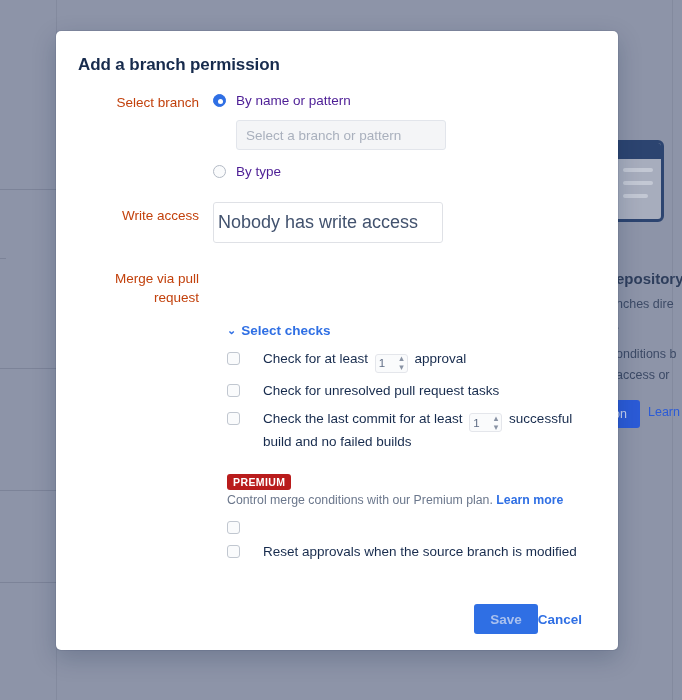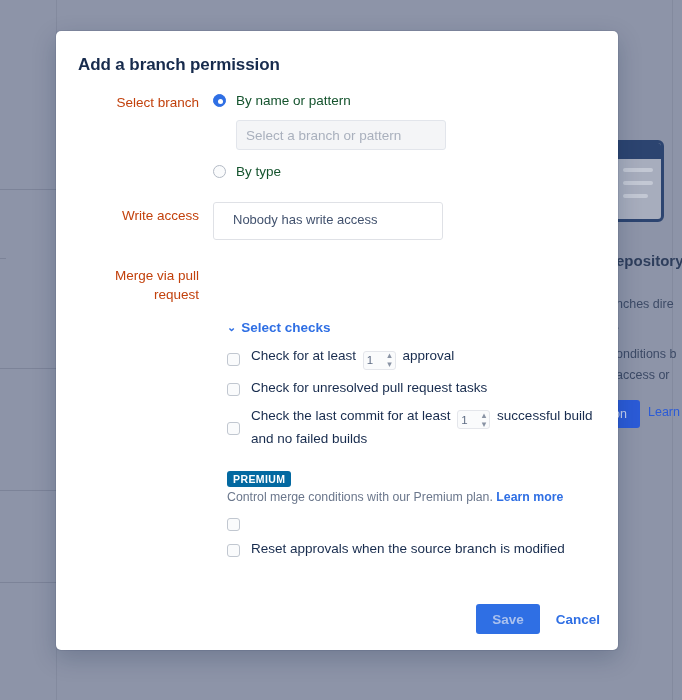--- a/index.html
+++ b/index.html
@@ -75,86 +75,86 @@
   .radio {
     width:13px; height:13px; border-radius:50%;
     border:1px solid #b3bac5; background:#fafbfc;
     flex:0 0 13px; margin-right:10px; position:relative;
   }
   .radio.checked { background:#2f6fe4; border-color:#2f6fe4; }
   .radio.checked::after {
     content:""; position:absolute; left:4px; top:4px;
     width:5px; height:5px; border-radius:50%; background:#fff;
   }
-  .radio-label { font-size:13.5px; color:#14532d; }
+  .radio-label { font-size:13.5px; color:#4c1d95; }
 
   .branch-select {
     margin:9px 0 10px 23px;
     width:210px; height:30px;
     background:#f4f5f7; border:1px solid #e2e5eb; border-radius:3px;
     display:flex; align-items:center; padding:0 9px;
     font-size:13.5px; color:#a9b0bd;
   }
 
   .access-box {
     width:230px; min-height:38px;
     border:1px solid #dfe1e6; border-radius:3px;
-    background:#fff; padding:9px 19px;
-    font-size:13px; color:#42526e;
+    background:#fff; padding:9px 4px;
+    font-size:18px; color:#42526e;
   }
   .help {
     margin-top:7px; width:372px;
     font-size:12.3px; color:#6b778c; line-height:17px;
   }
 
   
   .merge-section { margin-left:135px; padding-left:14px; margin-top:16px; }
   .merge-toggle {
     display:flex; align-items:center; gap:5px;
     color:#2f6fe4; font-size:13.5px; font-weight:bold;
     cursor:pointer; width:max-content;
   }
   .chev { display:inline-block; line-height:1; font-size:11px; }
 
   .check-line {
-    display:flex; align-items:center;
-    margin-top:11px; font-size:13.5px; color:#172b4d; line-height:20px;
+    display:flex; align-items:flex-start;
+    margin-top:11px; font-size:13.5px; color:#172b4d; line-height:20px;gap:12px;
   }
   .check-line.tight { margin-top:8px; }
   .cbox {
     width:13px; height:13px; flex:0 0 13px;
     border:1px solid #c1c7d0; border-radius:3px; background:#fafbfc;
     margin-right:11px; margin-top:3px;
   }
   .check-text { max-width:360px; }
   .num {
     display:inline-flex; align-items:center;
     width:33px; height:19px; vertical-align:-4px;
     border:1px solid #e4e6eb; border-radius:3px; background:#fafbfc;
     font-size:11.5px; color:#5e6c84; padding:0 3px;
     margin:0 3px;
   }
   .num span.v { flex:1 1 auto; }
   .num span.sp { font-size:9px; color:#8993a4; line-height:1; }
 
   .premium-block { margin-top:20px; }
   .badge {
-    display:inline-block; background:#0369a1; color:#fff;
+    display:inline-block; background:#b91c1c; color:#fff;
     font-size:10.5px; font-weight:bold; letter-spacing:.4px;
     padding:2px 6px; border-radius:3px;
   }
   .premium-note {
     margin-top:3px; font-size:12.3px; color:#6b778c;
   }
   .premium-note a { color:#2f6fe4; text-decoration:none; font-weight:bold; }
 
   
   .footer {
-    position:absolute; right:18px; bottom:16px;
-    display:flex; align-items:center; gap:16px;
+    position:absolute; right:36px; bottom:16px;
+    display:flex; align-items:center; 
   }
   .btn-save {
     background:#2f6fe4; color:#aac1ee;
     border:none; border-radius:3px;
     height:30px; padding:0 16px;
     font-size:13.5px; font-weight:bold;
     font-family:"Liberation Sans", sans-serif;
   }
   .btn-cancel {
     background:none; border:none; color:#2f6fe4;
@@ -176,21 +176,21 @@
   <div class="bg-divider" style="top:582px"></div>
   <div class="bg-divider" style="top:258px;width:6px"></div>
 
   <div class="bg-illus">
     <div class="bg-illus-bar"></div>
     <div class="bg-illus-line"></div>
     <div class="bg-illus-line"></div>
     <div class="bg-illus-line short"></div>
   </div>
 
-  <div class="bg-text" style="left:616px; top:252px">epository</div>
+  <div class="bg-text" style="left:616px; top:270px">epository</div>
   <div class="bg-sub" style="left:616px; top:297px">nches dire</div>
   <div class="bg-sub" style="left:616px; top:318px">.</div>
   <div class="bg-sub" style="left:616px; top:347px">onditions b</div>
   <div class="bg-sub" style="left:616px; top:368px">access or</div>
 
   <div class="bg-btn">on</div>
   <div class="bg-link">Learn</div>
 </div>
 
 <div id="modal">

